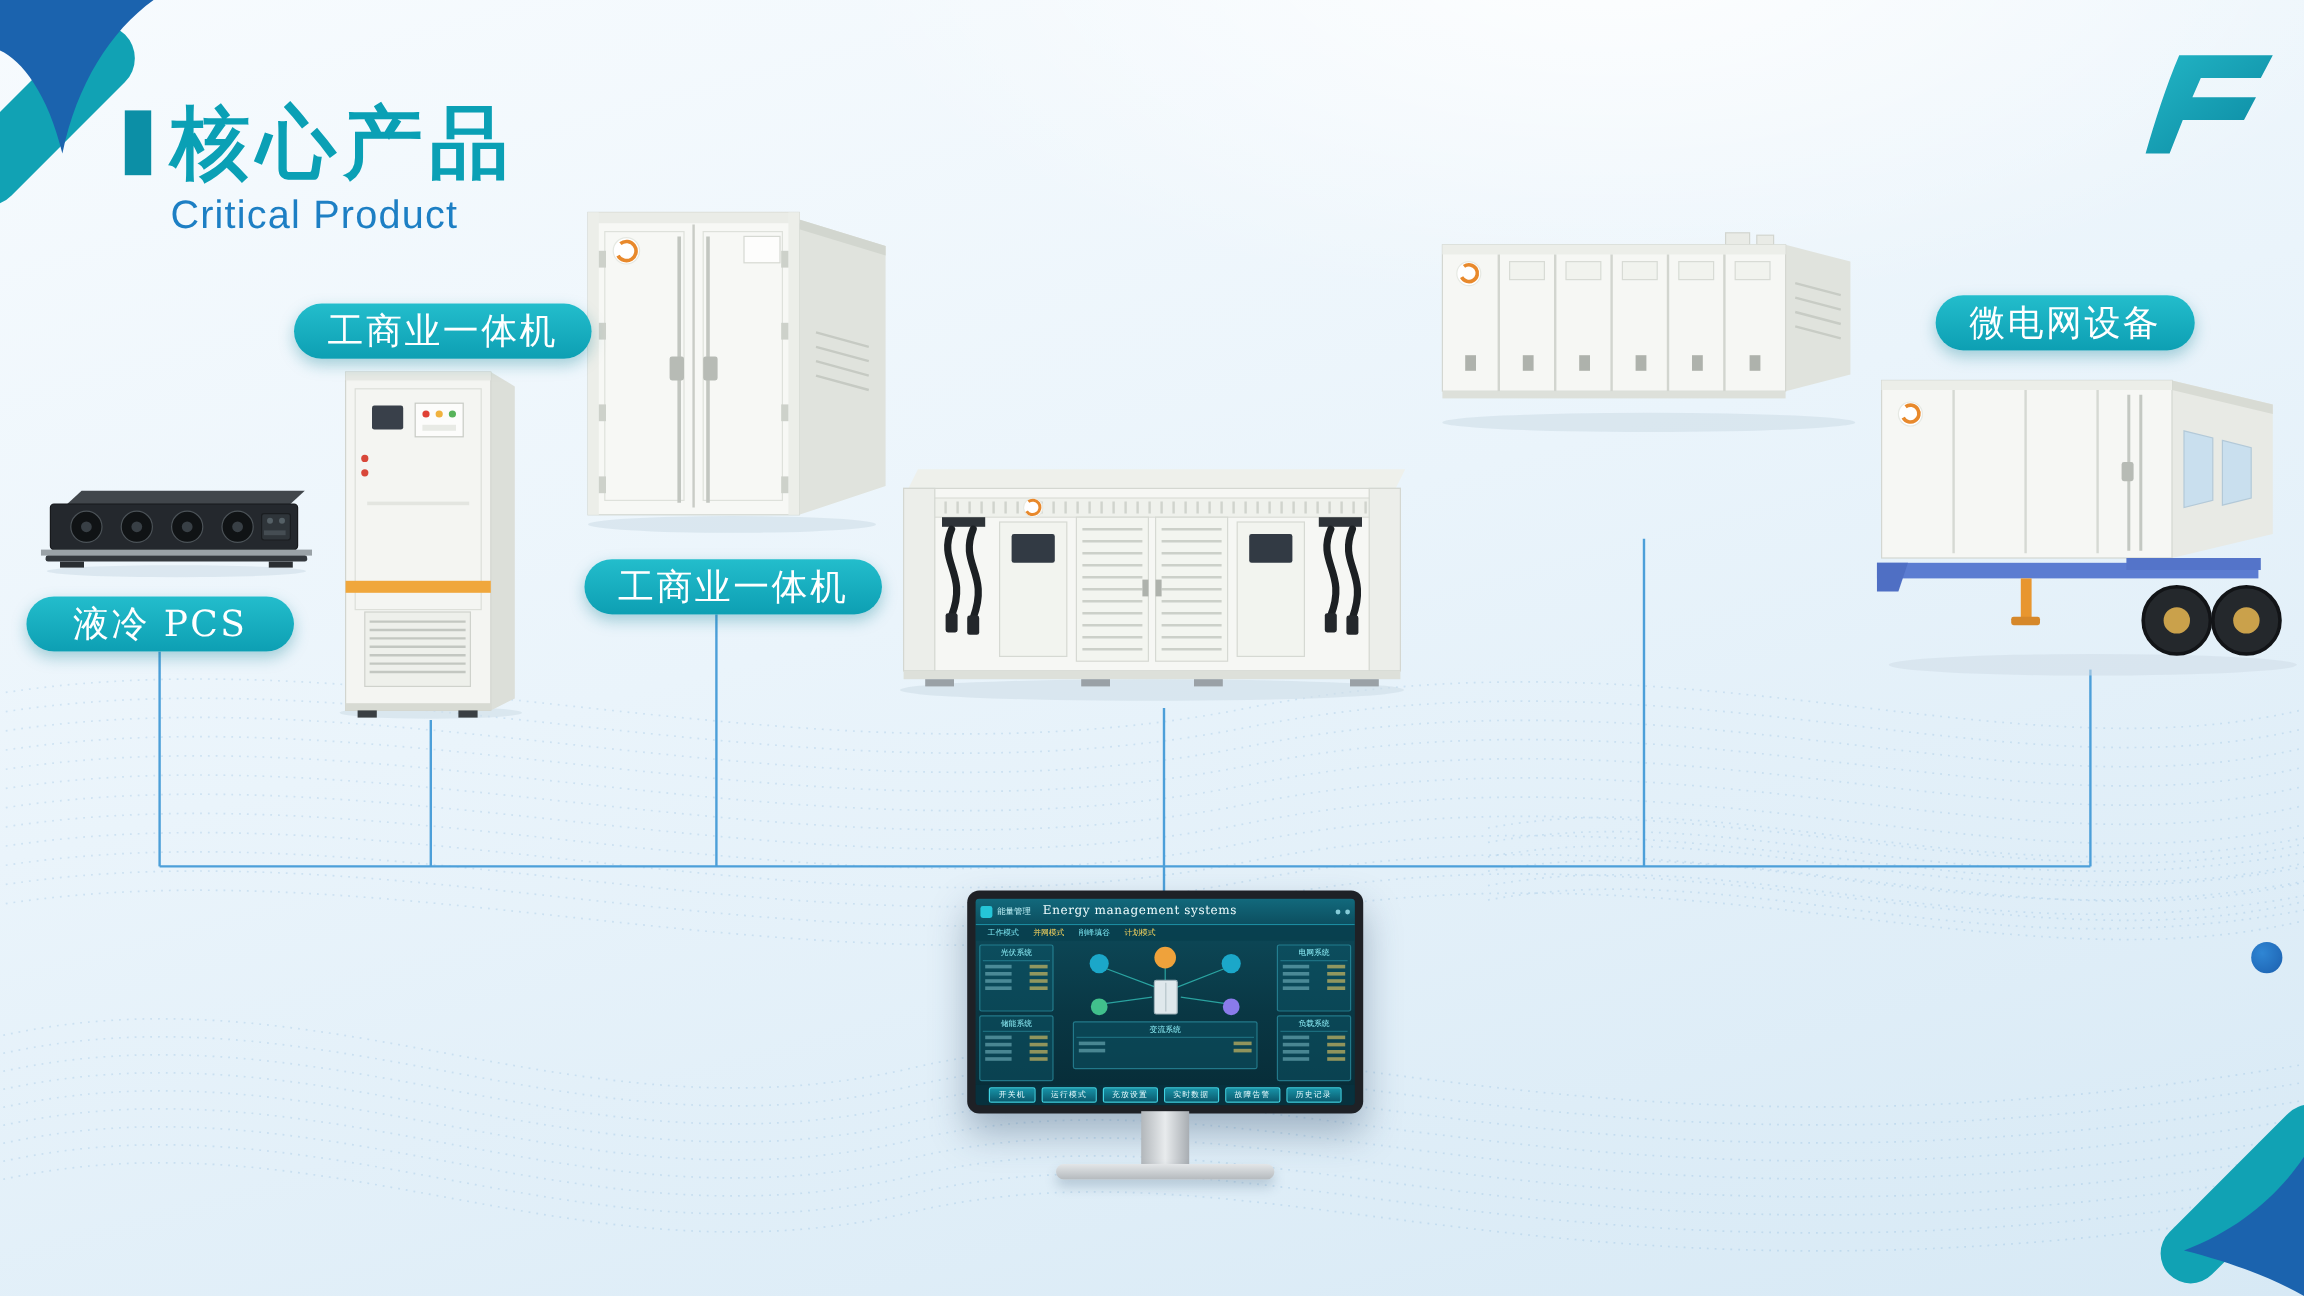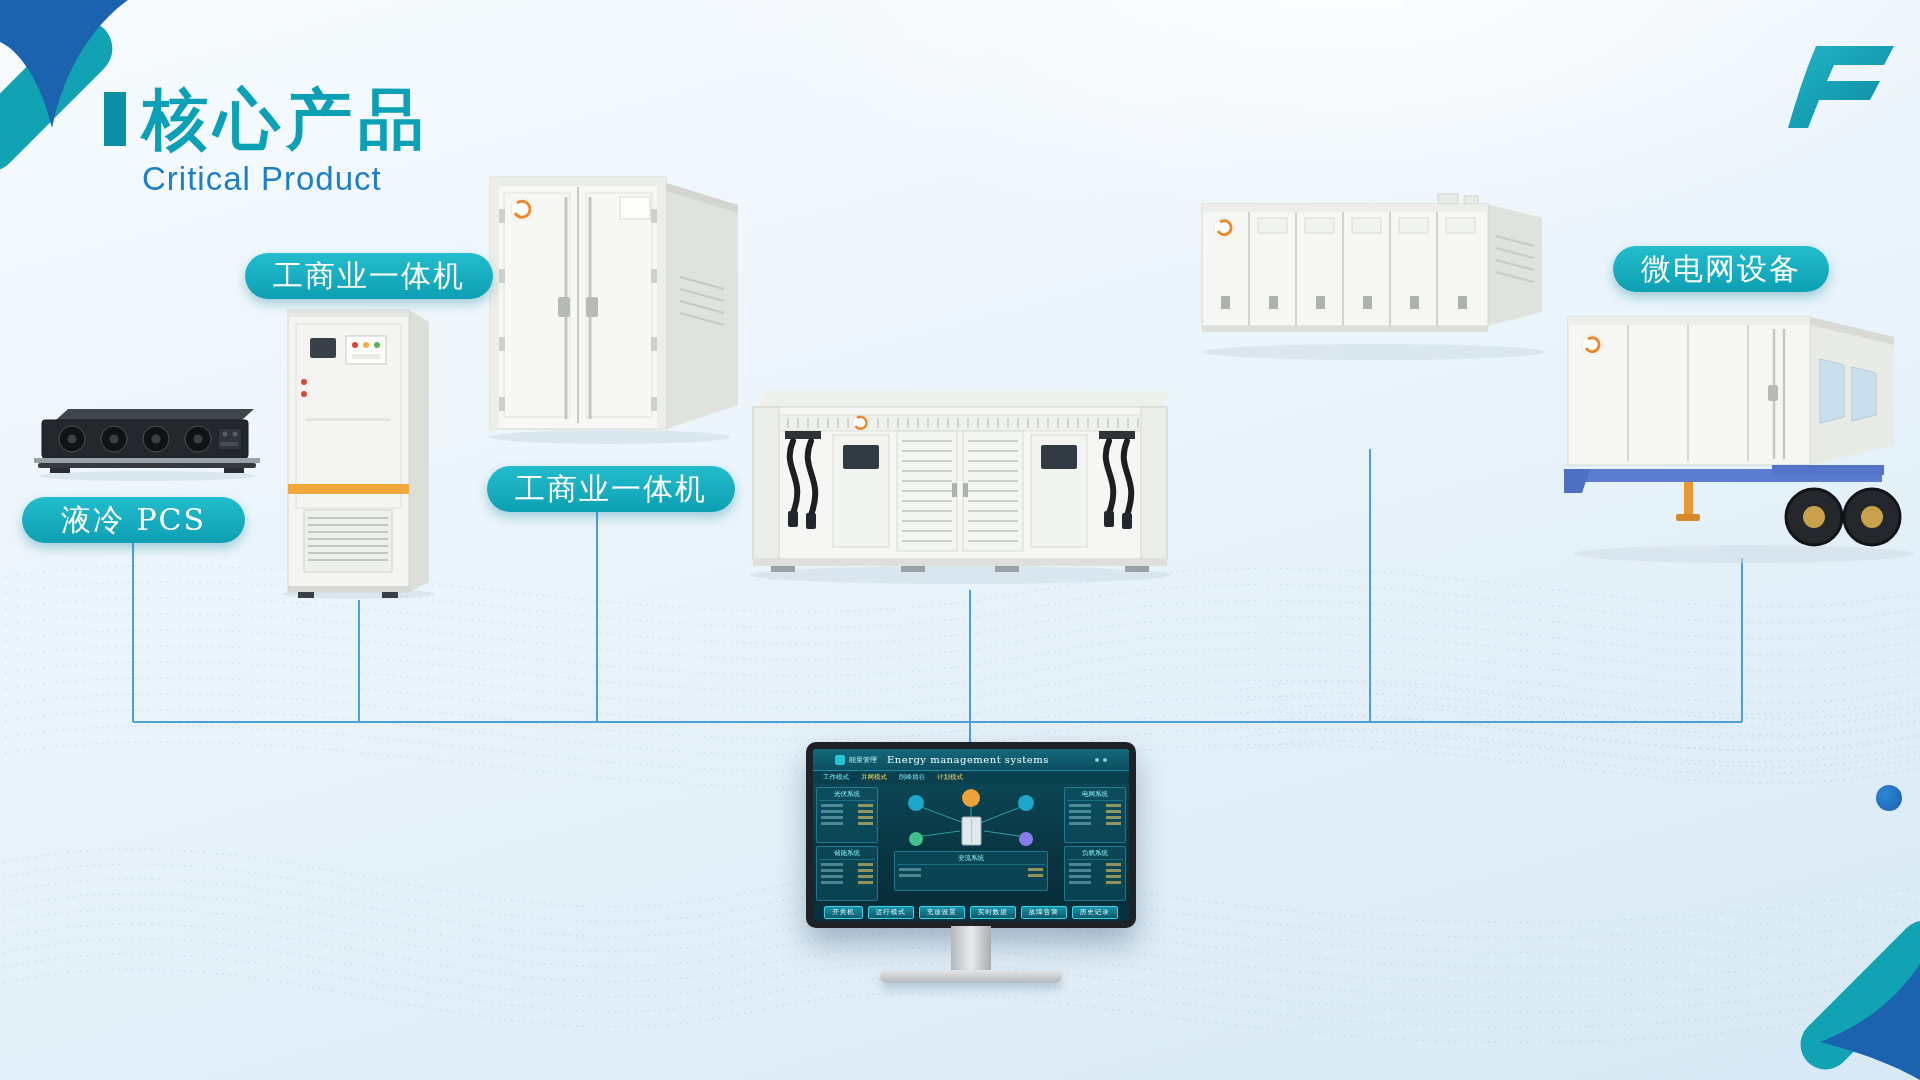--- a/index.html
+++ b/index.html
@@ -47,21 +47,21 @@
   .p-storage{left:1194px;top:184px;width:359px;height:183px}
   .p-mobile{left:1564px;top:309px;width:352px;height:257px}
 
   
   .monitor{left:806px;top:742px;width:330px}
   .bezel{width:330px;height:186px;background:#1e2126;border-radius:10px;padding:7px;
     box-shadow:0 16px 30px rgba(40,70,100,.35)}
   .screen{width:316px;height:172px;border-radius:3px;overflow:hidden;position:relative;
     background:linear-gradient(180deg,#0e4e5e 0%,#093744 55%,#072b36 100%);
     color:#cfeff5;display:flex;flex-direction:column}
-  .scr-header{height:22px;display:flex;align-items:center;gap:4px;padding:0 22px;
+  .scr-header{height:22px;display:flex;align-items:center;gap:4px;padding:0 4px;
     background:linear-gradient(180deg,#12697c,#0c4f60);border-bottom:1px solid #1b8ba0;flex:none}
   .brand-box{width:10px;height:10px;border-radius:2px;background:#25c5d8;flex:none}
   .brand{font-size:7px;color:#bdf1f8;flex:none}
   .scr-title{font-size:10px;font-family:"DejaVu Serif",serif;color:#f2feff;letter-spacing:.5px;
     margin-left:6px;flex:1;white-space:nowrap;overflow:hidden}
   .hdr-dot{width:4px;height:4px;border-radius:50%;background:#9adfeb;opacity:.85;flex:none}
   .scr-subbar{height:13px;display:flex;align-items:center;gap:12px;padding:0 10px;
     background:rgba(8,64,78,.85);font-size:6.5px;flex:none}
   .m0{color:#7ee9f4}.m1{color:#ffd95e}
   .scr-body{flex:1;display:flex;gap:3px;padding:3px}

